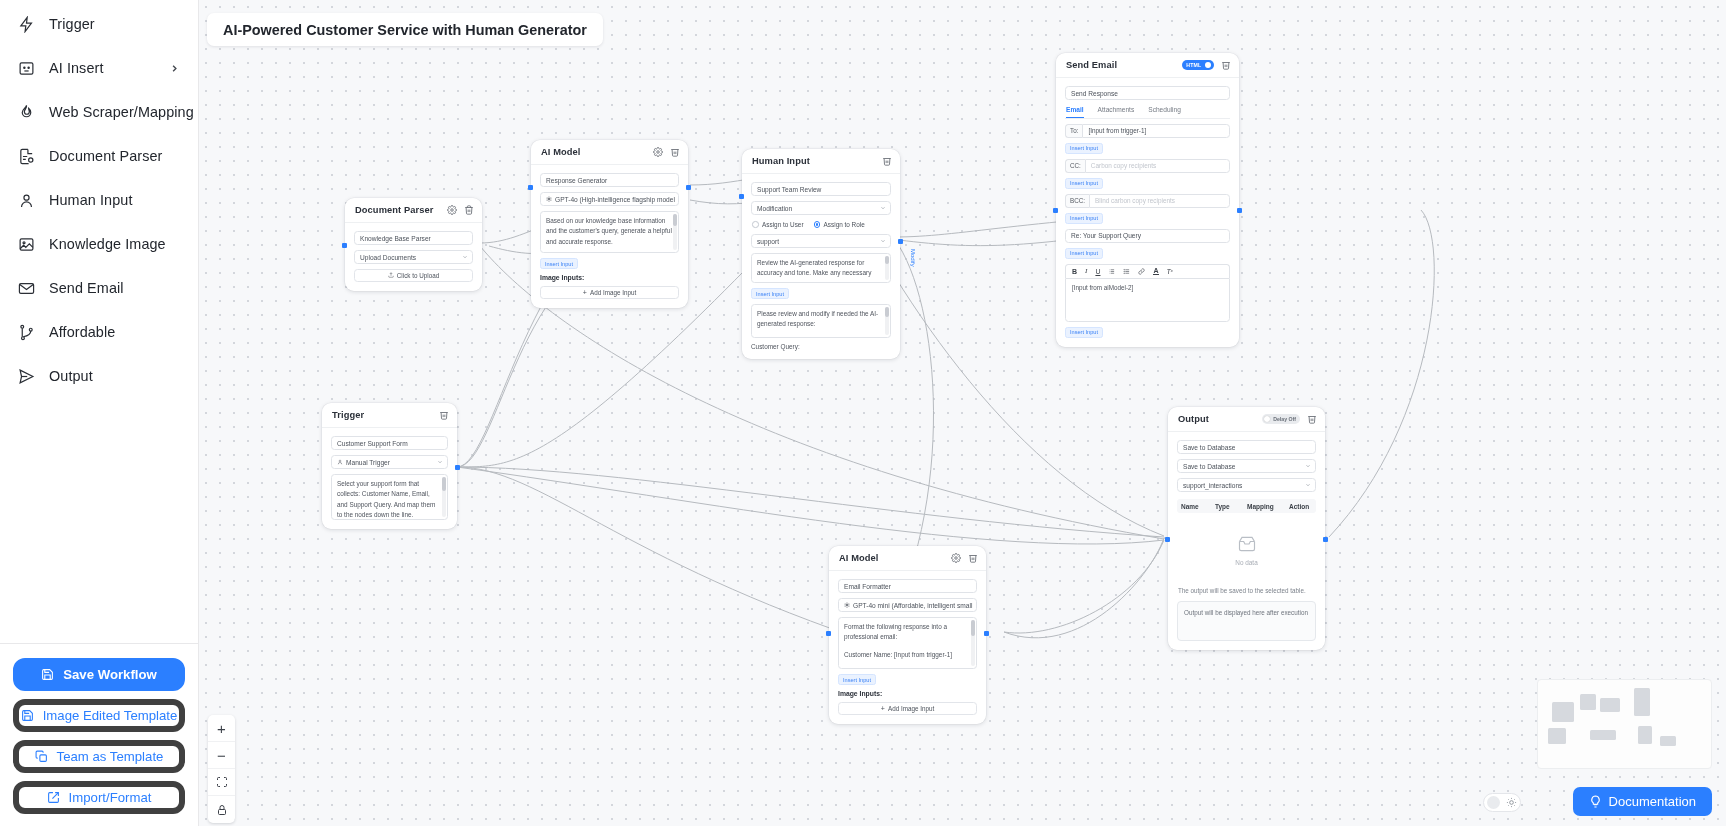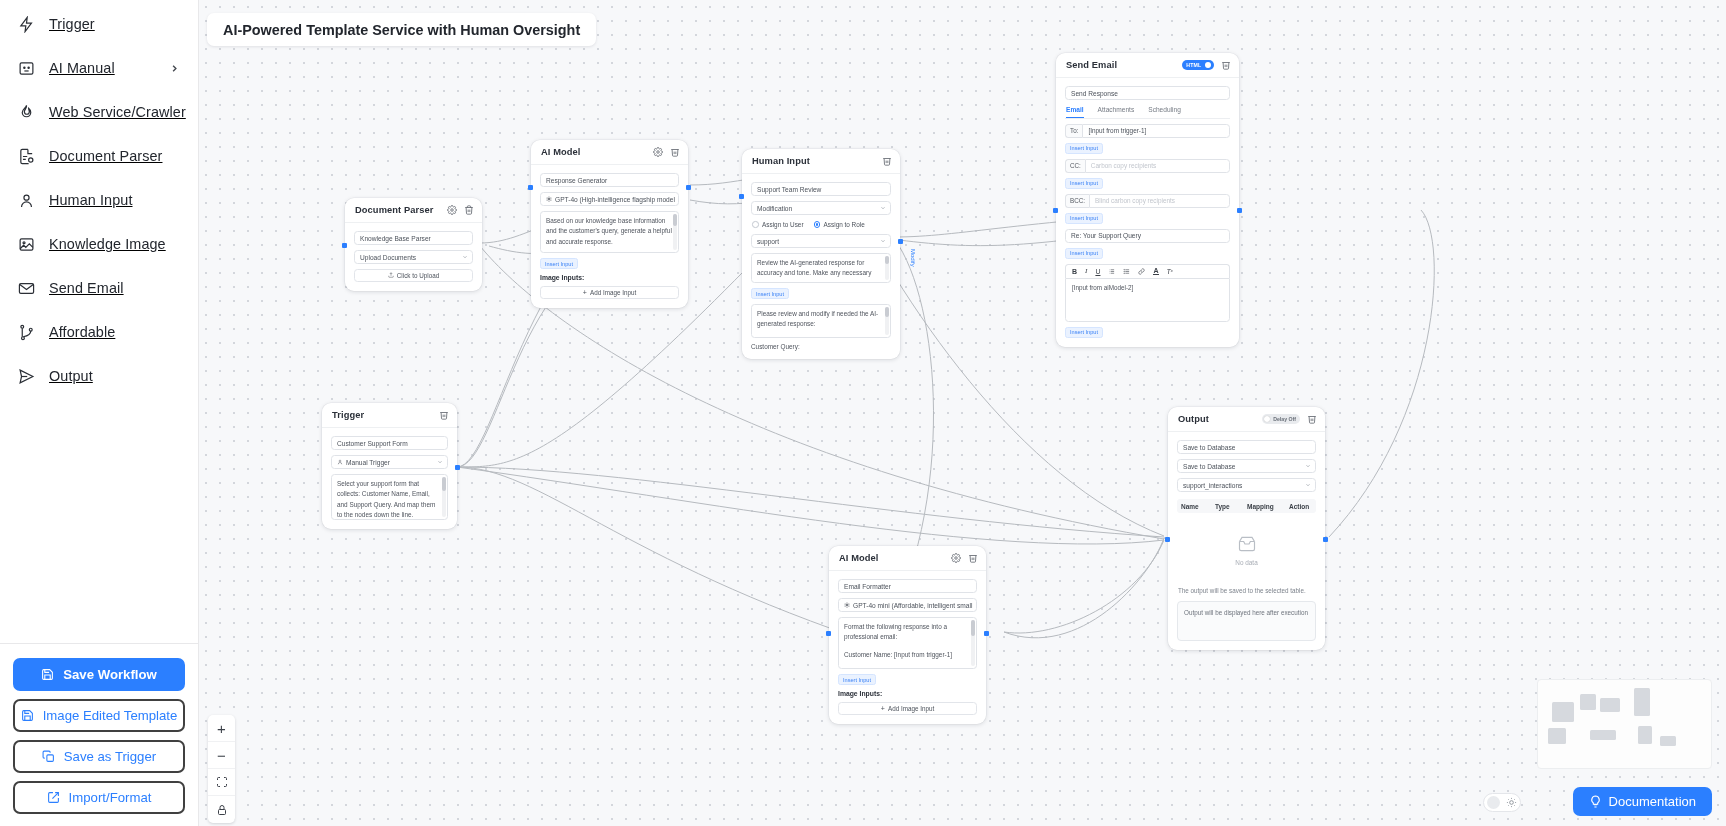--- a/index.html
+++ b/index.html
@@ -1,21 +1,21 @@
 <!DOCTYPE html>
 <html><head>
 <meta charset="utf-8">
 <style>
   * { box-sizing: border-box; margin: 0; padding: 0; }
   html, body {
     width: 1726px; height: 826px;
     font-family: "Liberation Sans", sans-serif;
     background: #ffffff; overflow: hidden;
   }
-  #app { position: relative; width: 1726px; height: 826px; display: flex; text-decoration: underline; }
+  #app { position: relative; width: 1726px; height: 826px; display: flex; }
 
   
   .sidebar {
     width: 199px; height: 826px; background:#fff;
     border-right:1px solid #e8e8ea; position:relative; flex:0 0 199px;
   }
   .nav { padding-top: 2px; }
   .nav-item {
     display:flex; align-items:center; gap:14px;
     height:44px; padding:0 18px; cursor:pointer; position:relative;
@@ -26,23 +26,23 @@
   .nav-label { font-size:14.4px; color:#22262d; letter-spacing:.1px; white-space:nowrap; }
   .nav-chev { margin-left:auto; color:#44484f; display:flex; align-items:center; }
   .nav-chev svg { width:11px; height:11px; }
 
   .side-actions {
     position:absolute; left:0; right:0; bottom:0;
     border-top:1px solid #e8e8ea; padding:14px 13px 12px;
     display:flex; flex-direction:column; gap:8px; background:#fff;
   }
   .btn {
-    height:33px; border-radius:7px; display:flex; align-items:center;
+    height:33px; border-radius:12px; display:flex; align-items:center;
     justify-content:center; gap:9px; font-size:13.2px; cursor:pointer;
-    border:2px solid #404040; color:#2b7fff; background:#fff; white-space:nowrap;
+    border:6px solid #404040; color:#2b7fff; background:#fff; white-space:nowrap;
   }
   .btn svg { width:13px; height:13px; }
   .btn.primary { background:#2b7fff; border-color:#2b7fff; color:#fff; font-weight:600; }
 
   
   .canvas {
     position:relative; flex:1; height:826px; overflow:hidden;
     background-color:#f7f8fa;
     background-image: radial-gradient(#d3d6dc 1px, transparent 1.1px);
     background-size: 14px 14px;
@@ -222,34 +222,34 @@
         </div>
         <div class="nav-item">
           <span class="nav-ico">
             <svg viewBox="0 0 24 24" fill="none" stroke="currentColor" stroke-width="1.7">
               <rect x="3" y="4" width="18" height="16" rx="2"></rect>
               <circle cx="9" cy="11" r=".9" fill="currentColor"></circle>
               <circle cx="15" cy="11" r=".9" fill="currentColor"></circle>
               <path d="M9 15.5h6"></path>
             </svg>
           </span>
-          <span class="nav-label">AI Manual</span>
+          <span class="nav-label">AI Insert</span>
           <span class="nav-chev">
             <svg viewBox="0 0 24 24" fill="none" stroke="currentColor" stroke-width="3">
               <polyline points="9 18 15 12 9 6"></polyline>
             </svg>
           </span>
         </div>
         <div class="nav-item">
           <span class="nav-ico">
             <svg viewBox="0 0 24 24" fill="none" stroke="currentColor" stroke-width="1.7">
               <path d="M12 2c1 4-3 5-3 9a3.5 3.5 0 0 0 7 0c0-2-1-3-1-5 2 1.6 3 4 3 6a6 6 0 0 1-12 0c0-5 5-6 6-10z"></path>
             </svg>
           </span>
-          <span class="nav-label">Web Service/Crawler</span>
+          <span class="nav-label">Web Scraper/Mapping</span>
         </div>
         <div class="nav-item">
           <span class="nav-ico">
             <svg viewBox="0 0 24 24" fill="none" stroke="currentColor" stroke-width="1.7">
               <path d="M14 2H6a2 2 0 0 0-2 2v16a2 2 0 0 0 2 2h9"></path>
               <polyline points="14 2 14 8 20 8"></polyline>
               <path d="M7 12h6M7 16h4"></path>
               <circle cx="18" cy="17" r="3"></circle>
             </svg>
           </span>
@@ -325,21 +325,21 @@
           </span>
           <span>Image Edited Template</span>
         </div>
         <div class="btn">
           <span style="display: flex;">
             <svg viewBox="0 0 24 24" fill="none" stroke="currentColor" stroke-width="2">
               <rect x="9" y="9" width="12" height="12" rx="2"></rect>
               <path d="M5 15H4a2 2 0 0 1-2-2V4a2 2 0 0 1 2-2h9a2 2 0 0 1 2 2v1"></path>
             </svg>
           </span>
-          <span>Save as Trigger</span>
+          <span>Team as Template</span>
         </div>
         <div class="btn">
           <span style="display: flex;">
             <svg viewBox="0 0 24 24" fill="none" stroke="currentColor" stroke-width="2">
               <path d="M11 3H5a2 2 0 0 0-2 2v14a2 2 0 0 0 2 2h14a2 2 0 0 0 2-2v-6"></path>
               <polyline points="15 3 21 3 21 9"></polyline>
               <line x1="10" y1="14" x2="21" y2="3"></line>
             </svg>
           </span>
           <span>Import/Format</span>
@@ -366,21 +366,21 @@
         <path d="M696,240 C740,300 760,500 680,646"></path>
         <path d="M1222,210 C1250,240 1240,420 1130,537"></path>
         <path d="M805,632 C860,640 940,600 965,540"></path>
         <path d="M805,632 C880,660 950,580 965,538"></path>
         <path d="M965,538 C1040,538 1080,537 1128,537"></path>
         <path d="M640,175 C700,300 820,480 965,536"></path>
         <path d="M281,246 C350,330 560,470 965,539"></path>
       </g>
     </svg>
 
-    <div class="wf-title">AI-Powered Template Service with Human Oversight</div>
+    <div class="wf-title">AI-Powered Customer Service with Human Generator</div>
 
     <div class="node" style="left:146px; top:198px; width:137px;">
       <div class="node-head">
         <div class="node-title">Document Parser</div>
         <div class="head-tools">
           <span class="ibtn">
               <svg viewBox="0 0 24 24" fill="none" stroke="currentColor" stroke-width="2">
                 <circle cx="12" cy="12" r="3"></circle>
                 <path d="M19.4 15a1.65 1.65 0 0 0 .33 1.82l.06.06a2 2 0 1 1-2.83 2.83l-.06-.06a1.65 1.65 0 0 0-1.82-.33 1.65 1.65 0 0 0-1 1.51V21a2 2 0 1 1-4 0v-.09A1.65 1.65 0 0 0 9 19.4a1.65 1.65 0 0 0-1.82.33l-.06.06a2 2 0 1 1-2.83-2.83l.06-.06A1.65 1.65 0 0 0 4.6 15a1.65 1.65 0 0 0-1.51-1H3a2 2 0 1 1 0-4h.09A1.65 1.65 0 0 0 4.6 9a1.65 1.65 0 0 0-.33-1.82l-.06-.06a2 2 0 1 1 2.83-2.83l.06.06A1.65 1.65 0 0 0 9 4.6h.09A1.65 1.65 0 0 0 10 3.09V3a2 2 0 1 1 4 0v.09c0 .67.39 1.27 1 1.51.6.24 1.3.11 1.82-.33l.06-.06a2 2 0 1 1 2.83 2.83l-.06.06A1.65 1.65 0 0 0 19.4 9v.09c.24.6.84 1 1.51 1H21a2 2 0 1 1 0 4h-.09c-.67 0-1.27.39-1.51 1z"></path>
               </svg>

